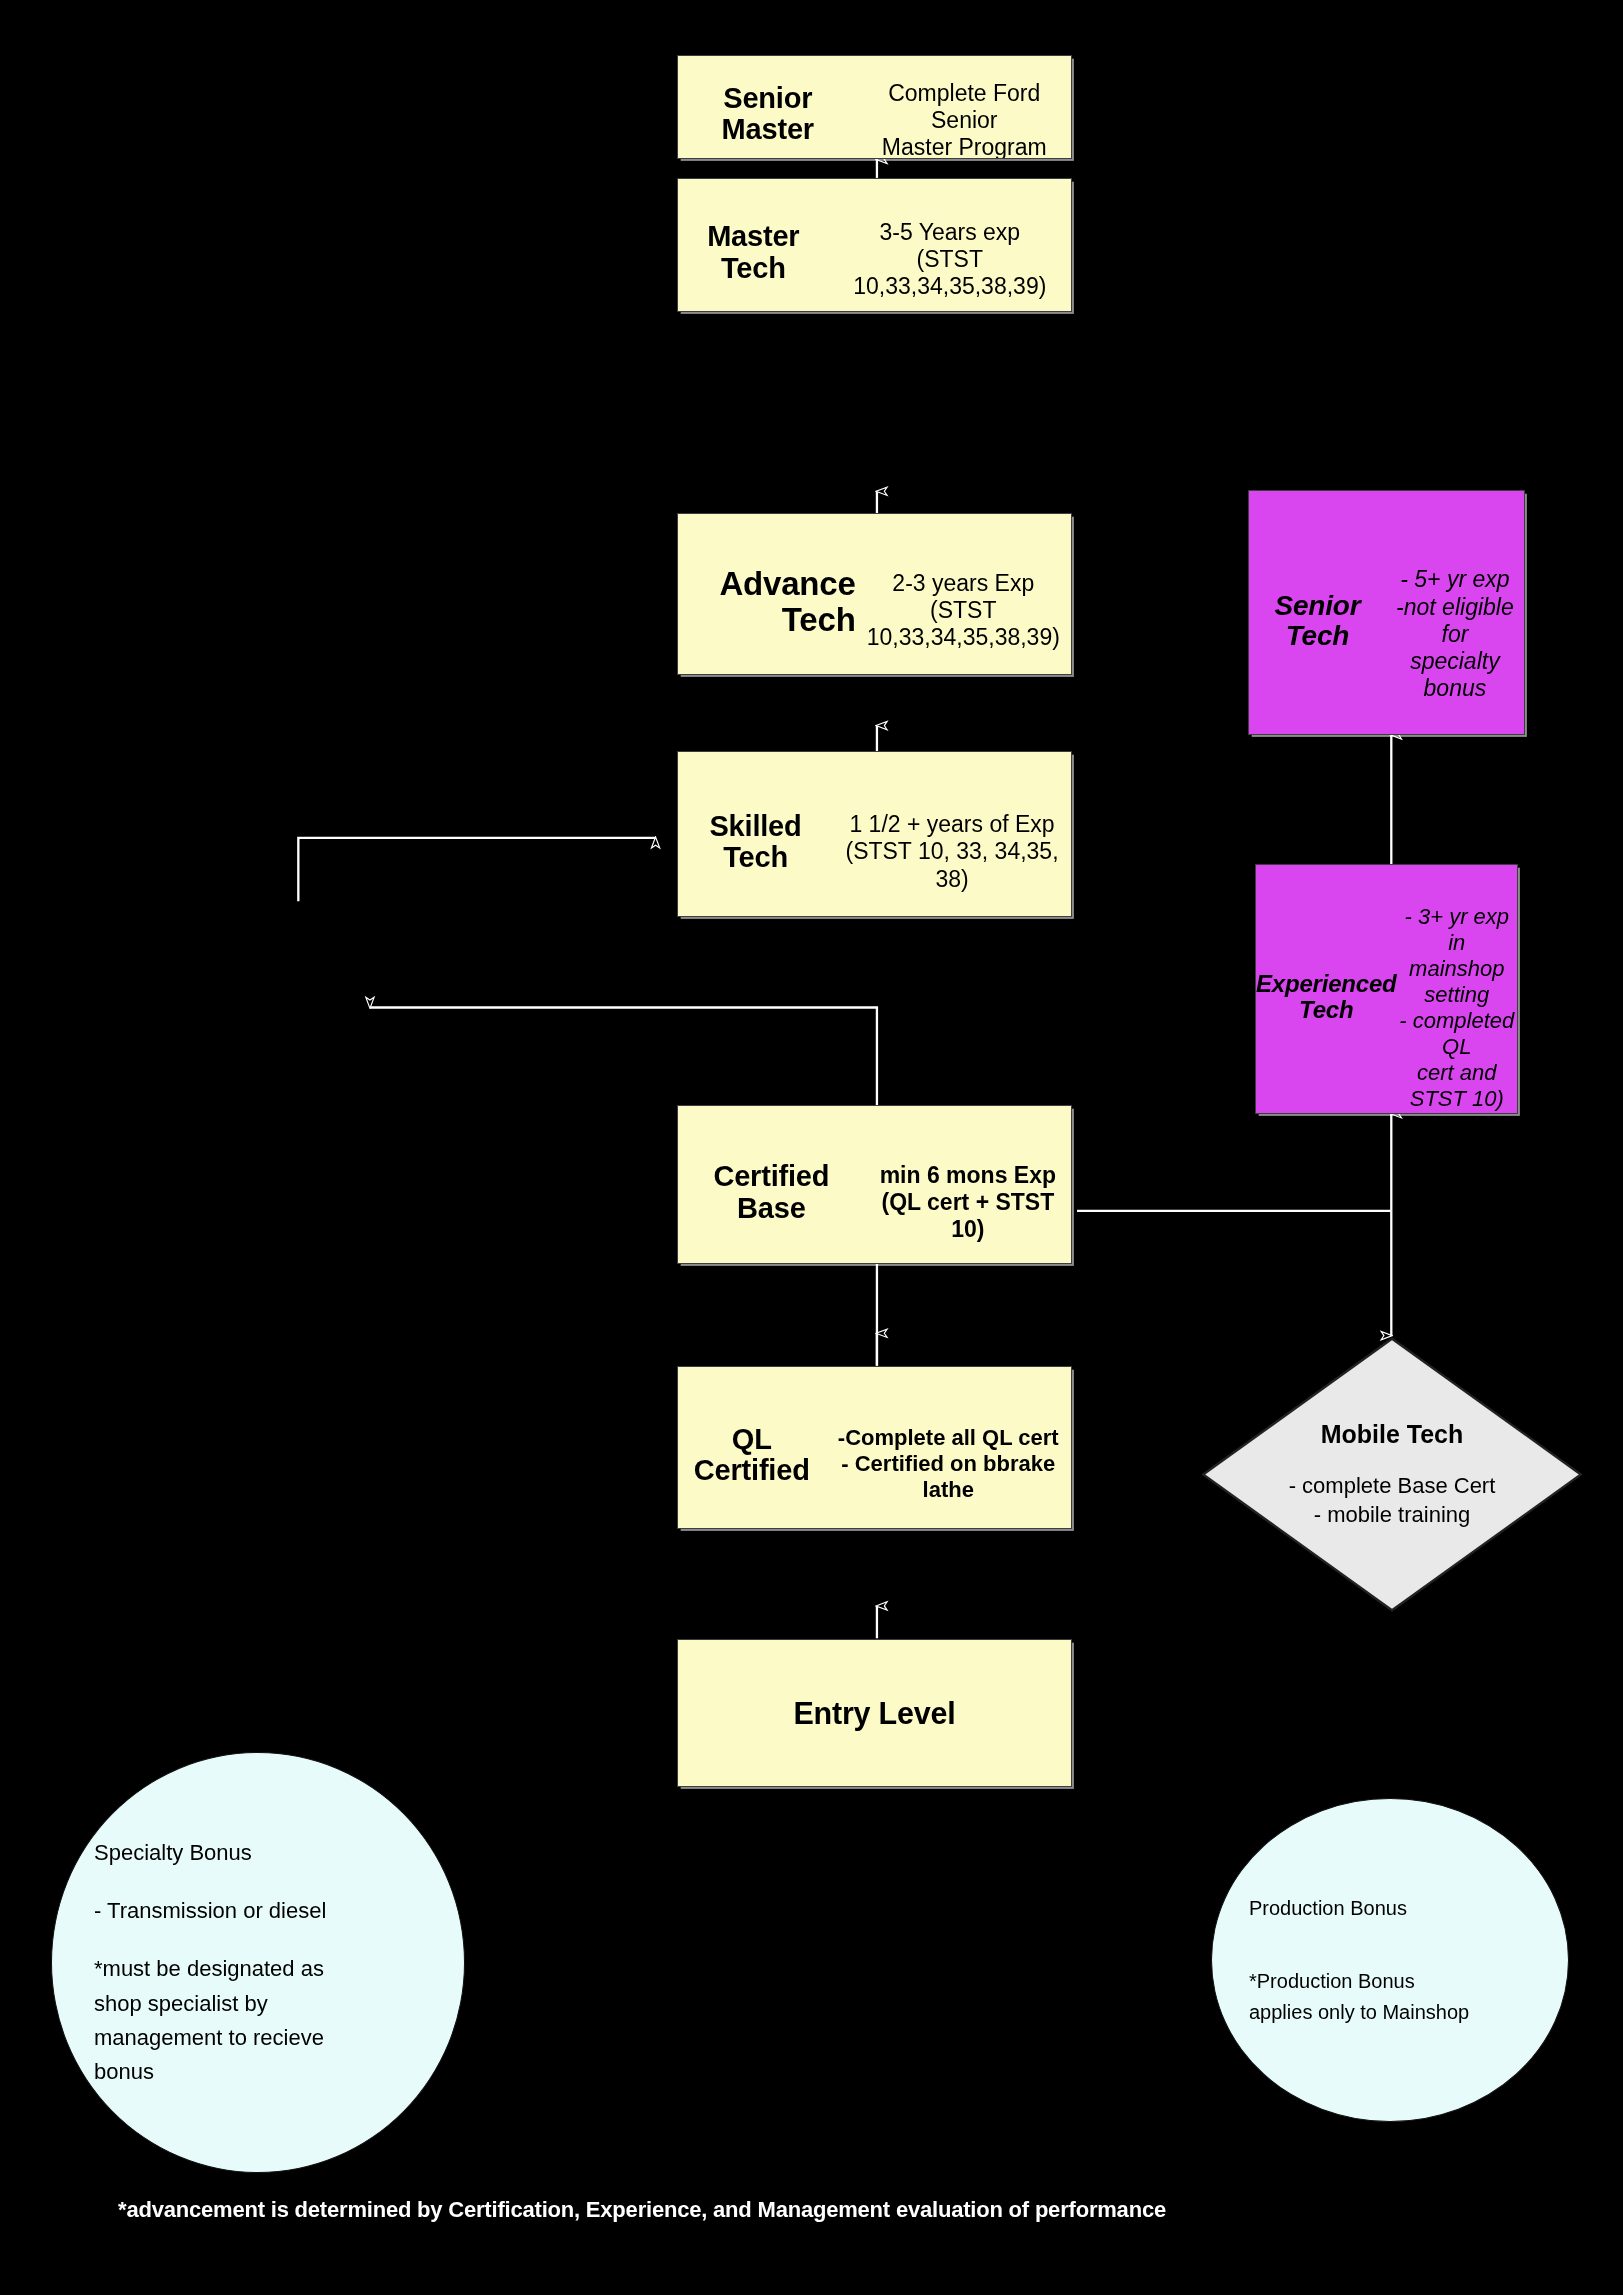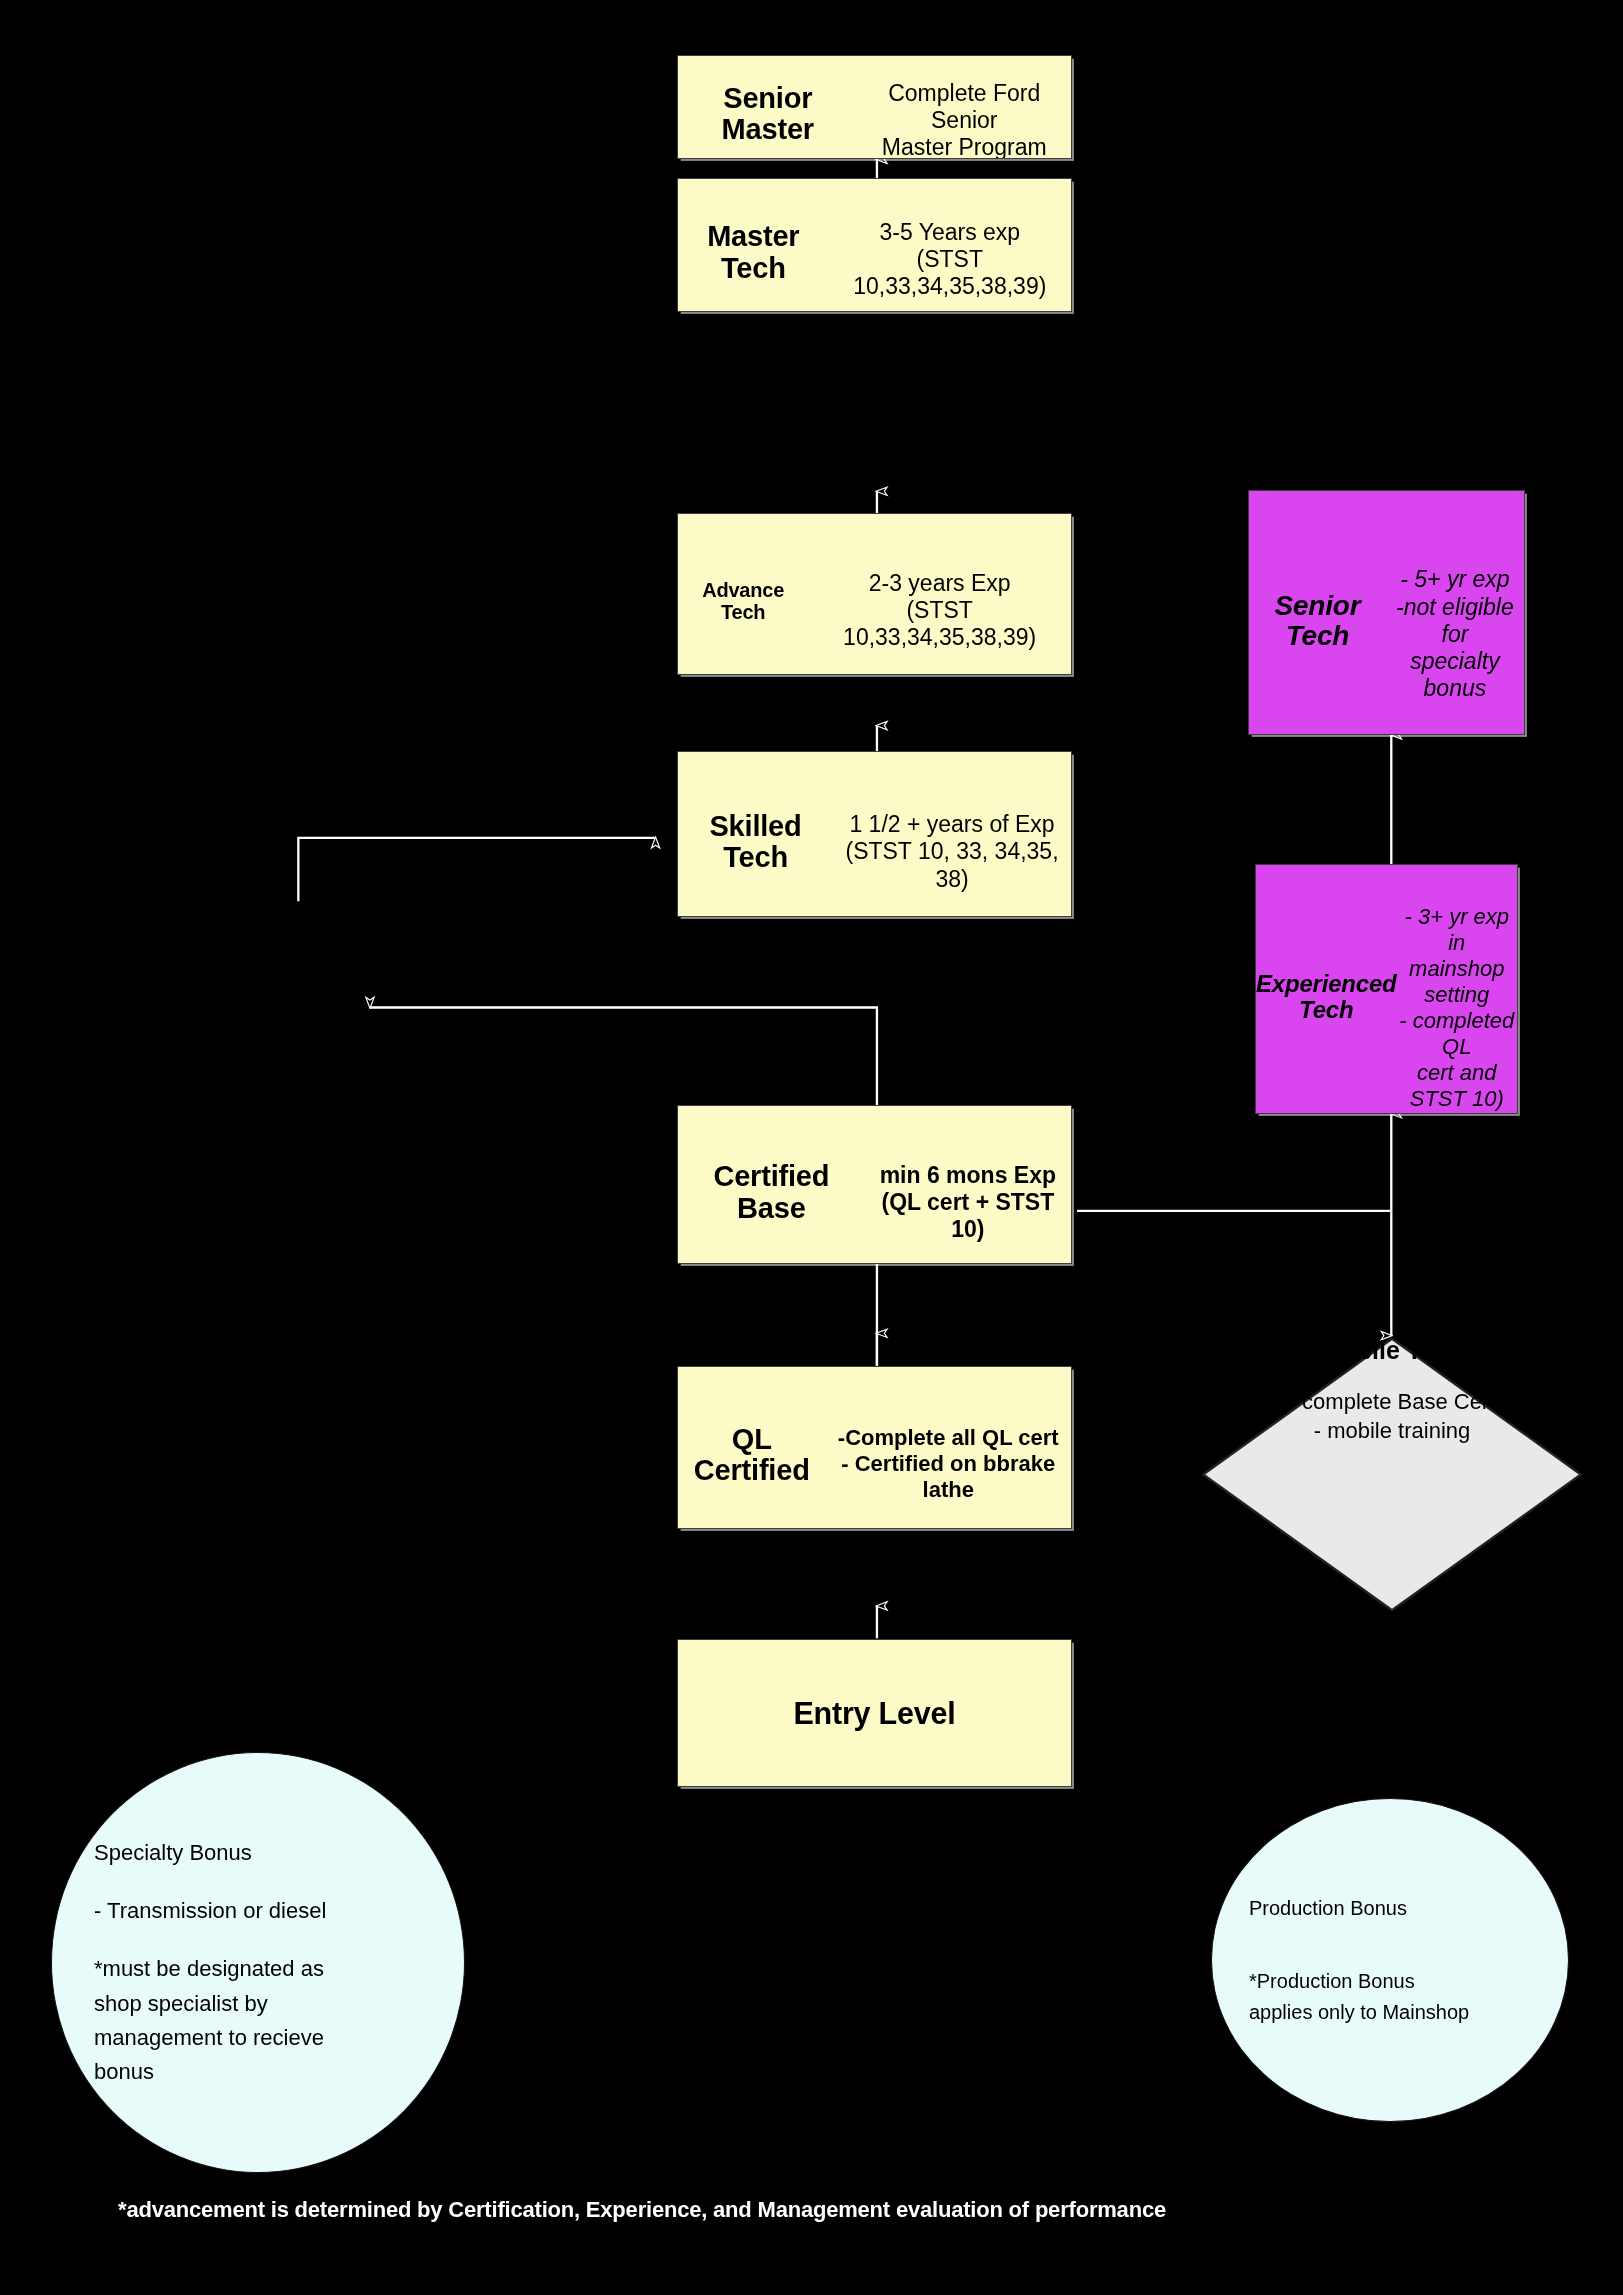--- a/index.html
+++ b/index.html
@@ -51,21 +51,21 @@
     overflow:hidden;
   }
   .oval .line{white-space:pre-line;line-height:1.55;}
 
   
   .diamond-wrap{position:absolute;}
   .diamond-wrap svg{position:absolute;left:0;top:0;}
   .diamond-txt{
     position:absolute;left:0;top:0;width:100%;height:100%;
     display:flex;flex-direction:column;align-items:center;
-    justify-content:flex-start;text-align:center;color:#000;
+    justify-content:center;text-align:center;color:#000;
     pointer-events:none;
   }
   .diamond-txt .ttl{font-weight:bold;}
   .diamond-txt .sub{font-weight:normal;white-space:pre-line;line-height:1.3;}
 
   
   .edges{position:absolute;left:0;top:0;width:1624px;height:2295px;}
 
   
   #footnote{
@@ -136,21 +136,21 @@
 Master Program</div>
   </div>
 
   <div class="node yellow" style="left:677px;top:178px;width:395px;height:134px;padding-top:15px;">
     <div class="ttl" style="font-size:29px;">Master Tech</div>
     <div class="sub" style="font-size:23px;margin-top:14px;">3-5 Years exp
 (STST 10,33,34,35,38,39)</div>
   </div>
 
   <div class="node yellow" style="left:677px;top:513px;width:395px;height:162px;padding-top:15.7px;">
-    <div class="ttl" style="font-size:20px;">Advance Tech</div>
+    <div class="ttl" style="font-size:33px;text-align:right;">Advance Tech</div>
     <div class="sub" style="font-size:23px;margin-top:17.6px;">2-3 years Exp
 (STST 10,33,34,35,38,39)</div>
   </div>
 
   <div class="node yellow" style="left:677px;top:751px;width:395px;height:166px;padding-top:16.6px;">
     <div class="ttl" style="font-size:29px;">Skilled Tech</div>
     <div class="sub" style="font-size:23px;margin-top:19.4px;">1 1/2 + years of Exp
 (STST 10, 33, 34,35, 38)</div>
   </div>
 

